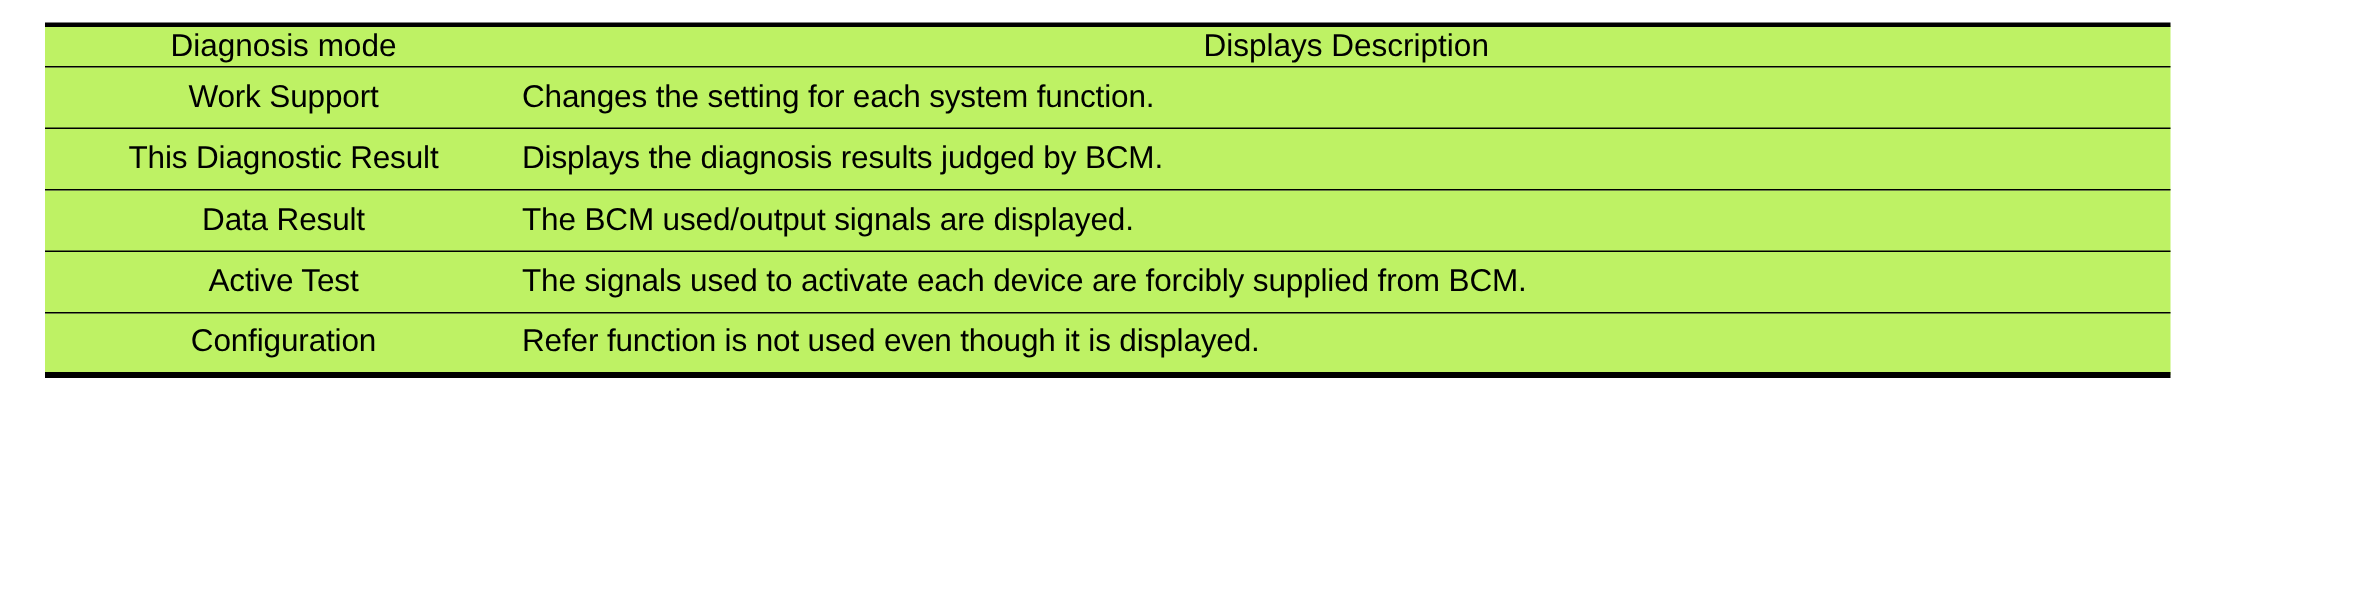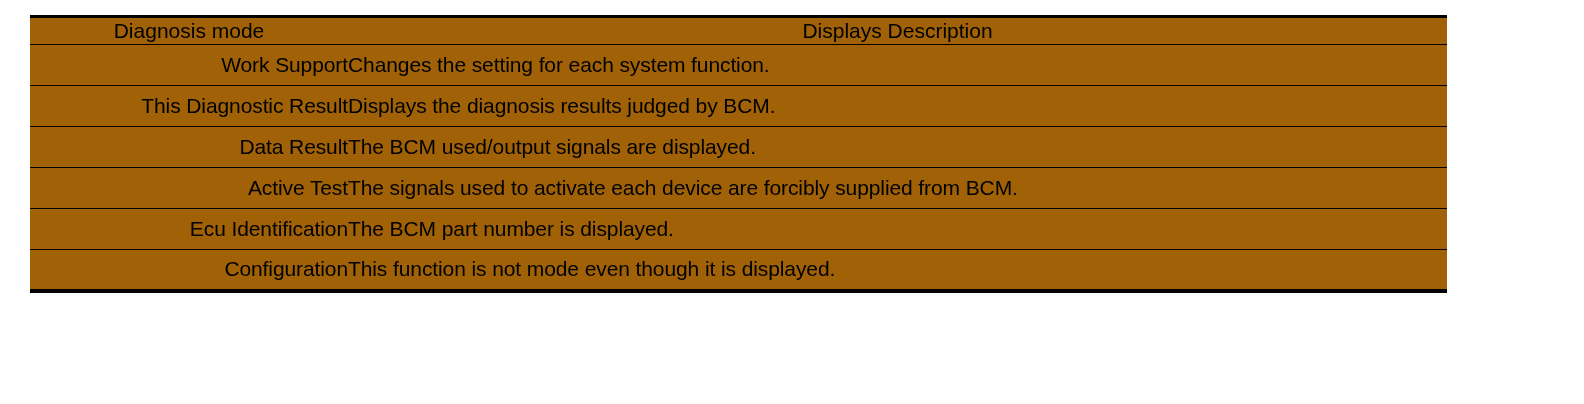--- a/index.html
+++ b/index.html
@@ -37,21 +37,21 @@
     border-collapse: collapse;
     table-layout: fixed;
     background: #ffffff;
   }
 
   table.diag td,
   table.diag th {
     border: 0;
     padding: 0;
     vertical-align: middle;
-    background: #a16207;
+    background: #bef264;
   }
 
   
   col.c-mode  { width: 318px; }   
   col.c-desc  { width: 1099px; }  
 
   
   tr.rule-top > td,
   tr.rule-top > th {
     border-top: 3px solid #000000;
@@ -72,21 +72,21 @@
   
   .cell-mode,
   .cell-desc {
     font-size: 21px;
     line-height: 26px;
     letter-spacing: -0.1px;
   }
 
   .cell-mode {
     padding: 9px 10px 9px 14px;
-    text-align: right;
+    text-align: center;
     white-space: nowrap;
   }
 
   .cell-desc {
     padding: 9px 12px 9px 14px;
     text-align: left;
   }
 
   
   .head-mode,
@@ -165,29 +165,23 @@
             <td class="cell-desc">
               <span class="desc-line">The BCM used/output signals are displayed.</span>
             </td>
           </tr>
           <tr class="rule-thin row-single">
             <td class="cell-mode">Active Test</td>
             <td class="cell-desc">
               <span class="desc-line">The signals used to activate each device are forcibly supplied from BCM.</span>
             </td>
           </tr>
-          <tr class="rule-thin row-single">
-            <td class="cell-mode">Ecu Identification</td>
-            <td class="cell-desc">
-              <span class="desc-line">The BCM part number is displayed.</span>
-            </td>
-          </tr>
           <tr class="rule-thin row-single rule-bottom">
             <td class="cell-mode">Configuration</td>
             <td class="cell-desc">
-              <span class="desc-line">This function is not mode even though it is displayed.</span>
+              <span class="desc-line">Refer function is not used even though it is displayed.</span>
             </td>
           </tr>
         </tbody>
     </table>
   </div>
 
 </div>
 
 </body></html>

